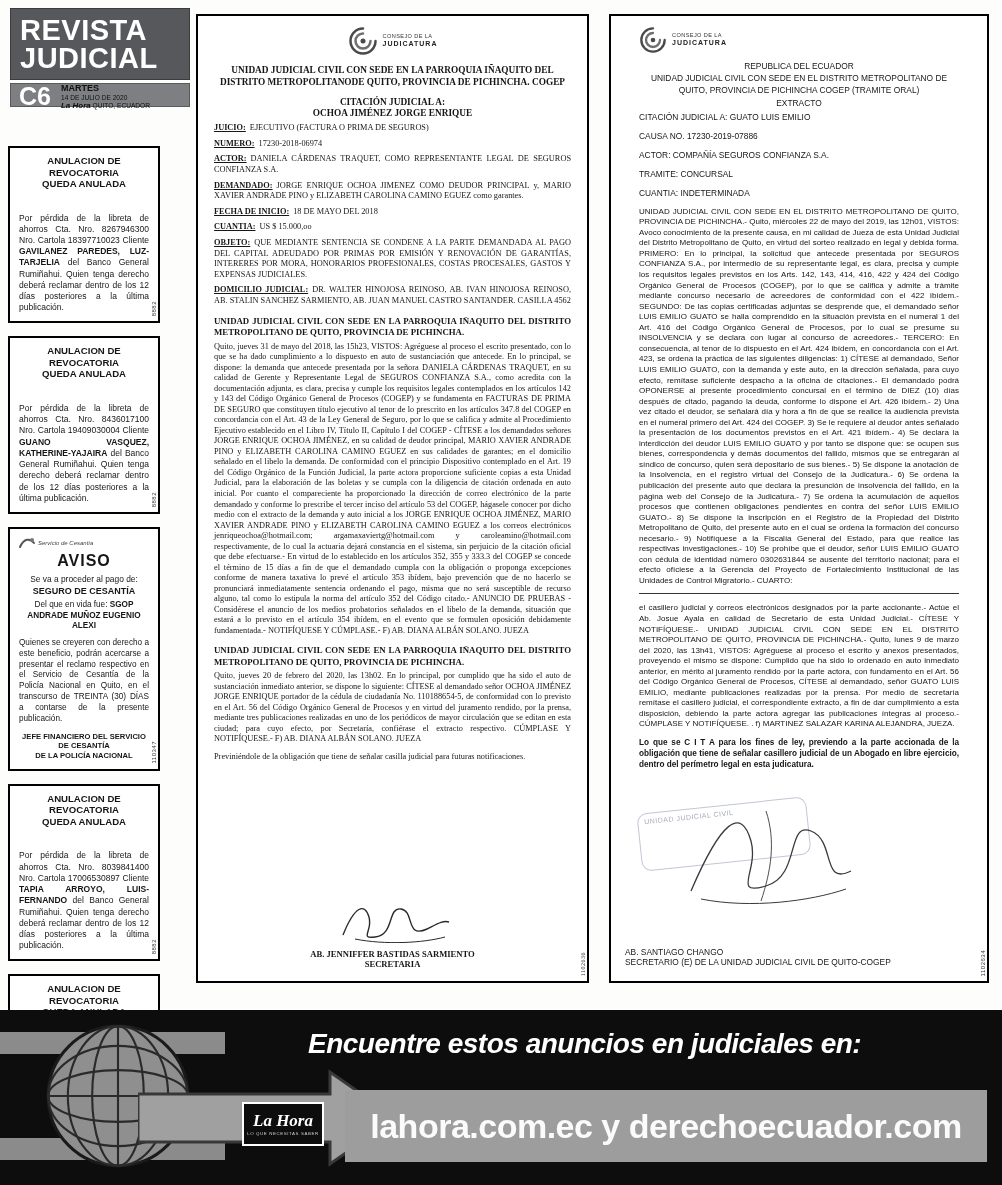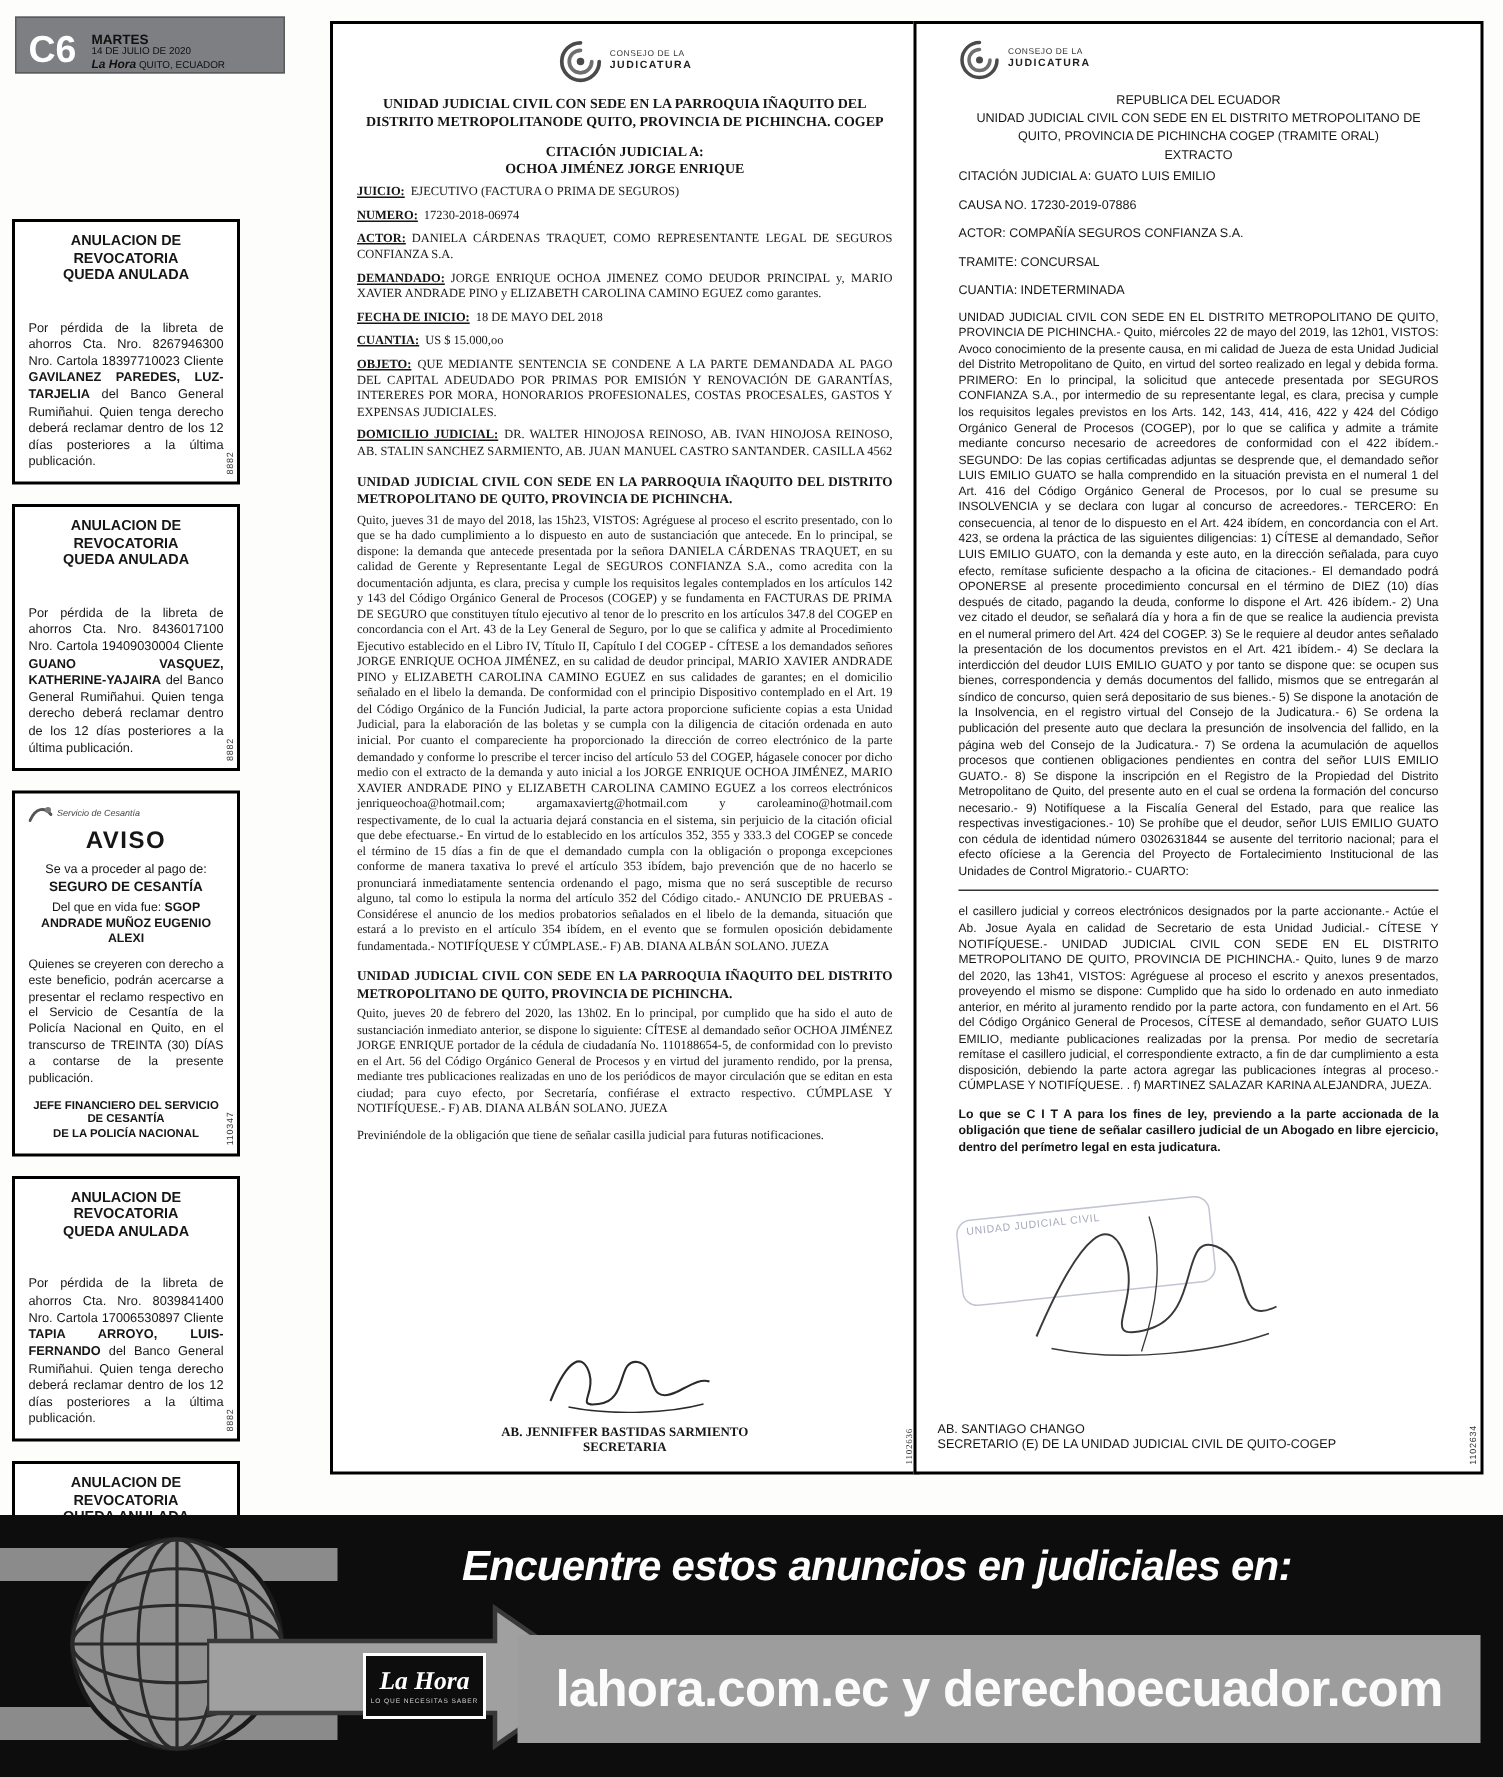--- a/index.html
+++ b/index.html
@@ -7,21 +7,21 @@
   .page {
     position:relative; width:1002px; height:1185px; background:#fdfdfb;
     font-family:"Liberation Sans", sans-serif; color:#161616; overflow:hidden;
     margin:0 auto;
   }
 
   
   .masthead { position:absolute; left:10px; top:8px; width:180px; }
   .m-top { background:#57585b; color:#fff; padding:7px 9px 6px; border:1px solid #3c3c3e; }
   .m-top .t { font-weight:bold; font-size:29px; line-height:0.98; letter-spacing:0.5px; }
-  .m-strip { margin-top:3px; background:#7e7f83; border:1px solid #5a5a5c; display:flex; align-items:flex-end; height:38px; }
+  .m-strip { margin-top:3px; background:#7e7f83; border:1px solid #5a5a5c; display:flex; align-items:center; height:24px; }
   .c6 { color:#fff; font-weight:bold; font-size:25px; padding:4px 8px 0 8px; }
   .dateblock { padding:4px 2px 0 2px; color:#101010; line-height:1.15; }
   .dateblock .day { font-weight:bold; font-size:9px; }
   .dateblock .date { font-size:6.6px; }
   .dateblock .brandline { font-size:6.6px; }
   .dateblock .brand { font-weight:bold; font-style:italic; font-size:8px; }
 
   
   .left-col { position:absolute; left:8px; top:146px; width:152px; display:flex; flex-direction:column; gap:13px; }
   .notice-box { position:relative; border:2px solid #000; background:#fff; padding:7px 9px 8px; }
@@ -38,21 +38,21 @@
   .aviso-deceased { text-align:center; font-size:8.2px; margin-top:4px; line-height:1.3; }
   .aviso-deceased b { font-weight:bold; }
   .aviso-body { margin-top:6px; font-size:8.2px; line-height:1.32; text-align:justify; }
   .aviso-sig { margin-top:7px; text-align:center; font-weight:bold; font-size:7.6px; line-height:1.25; }
 
   .vref { position:absolute; right:1px; bottom:5px; writing-mode:vertical-rl; transform:rotate(180deg);
           font-size:6px; color:#333; letter-spacing:0.5px; }
 
   
   .jud-box { position:absolute; background:#fff; border:2px solid #000; overflow:hidden; }
-  .center-box { left:220px; top:14px; width:393px; height:969px; padding:10px 16px 90px;
+  .center-box { left:196px; top:14px; width:393px; height:969px; padding:10px 16px 90px;
                 font-family:"Liberation Serif", serif; }
   .right-box  { left:609px; top:14px; width:380px; height:969px; padding:10px 28px 70px; }
 
   .cj-logo-row { display:flex; align-items:center; gap:5px; }
   .cj-logo-row.centered { justify-content:center; }
   .cj-logo-text { font-family:"Liberation Sans", sans-serif; line-height:1.05; }
   .cj-logo-text .l1 { font-size:5.6px; letter-spacing:0.4px; color:#333; }
   .cj-logo-text .l2 { font-size:7px; font-weight:bold; letter-spacing:1px; color:#222; }
 
   .c-header { margin-top:8px; text-align:center; font-weight:bold; font-size:9.3px; line-height:1.3; }
@@ -97,20 +97,24 @@
   .f-urlbox { position:absolute; left:345px; top:80px; width:642px; height:72px; background:#9d9d9d;
               display:flex; align-items:center; justify-content:center; }
   .f-urls { color:#fbfbfb; font-weight:bold; font-size:34px; letter-spacing:-0.5px; white-space:nowrap; }
 </style>
 </head>
 <body>
 
 <div class="page">
 
   <div class="masthead">
+    <div class="m-top">
+      <div class="t">REVISTA</div>
+      <div class="t">JUDICIAL</div>
+    </div>
     <div class="m-strip">
       <div class="c6">C6</div>
       <div class="dateblock">
         <div class="day">MARTES</div>
         <div class="date">14 DE JULIO DE 2020</div>
         <div class="brandline">
           <span class="brand">La Hora</span>
           <span>QUITO, ECUADOR</span>
         </div>
       </div>

